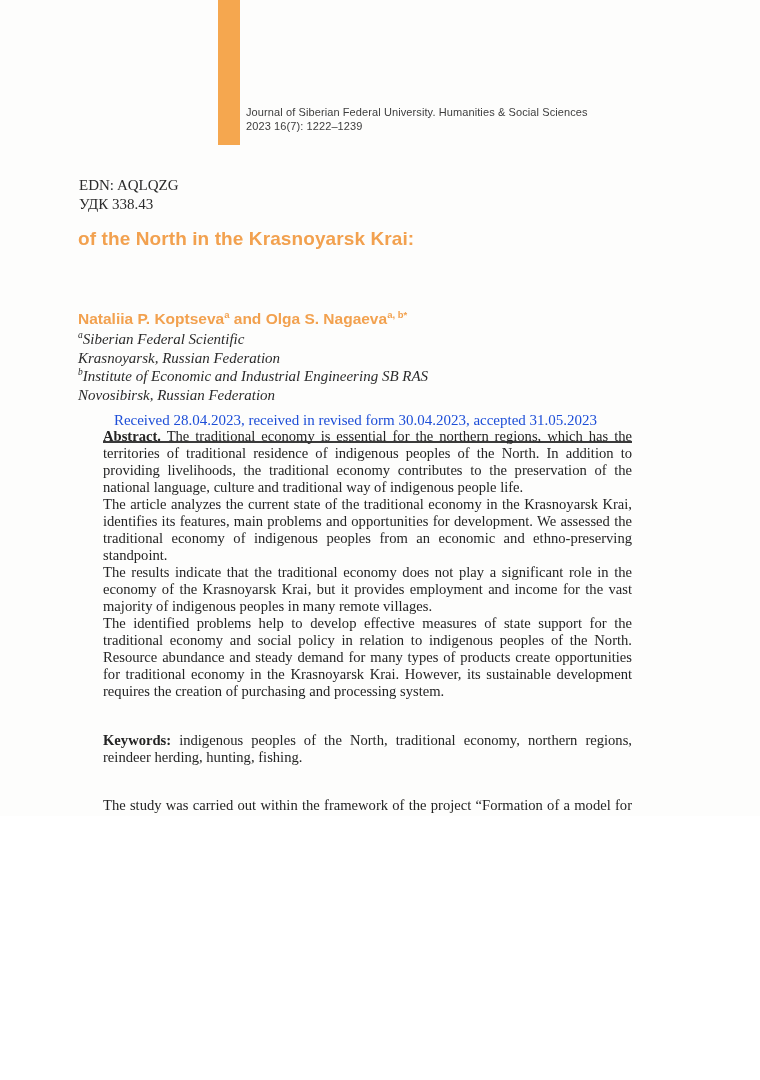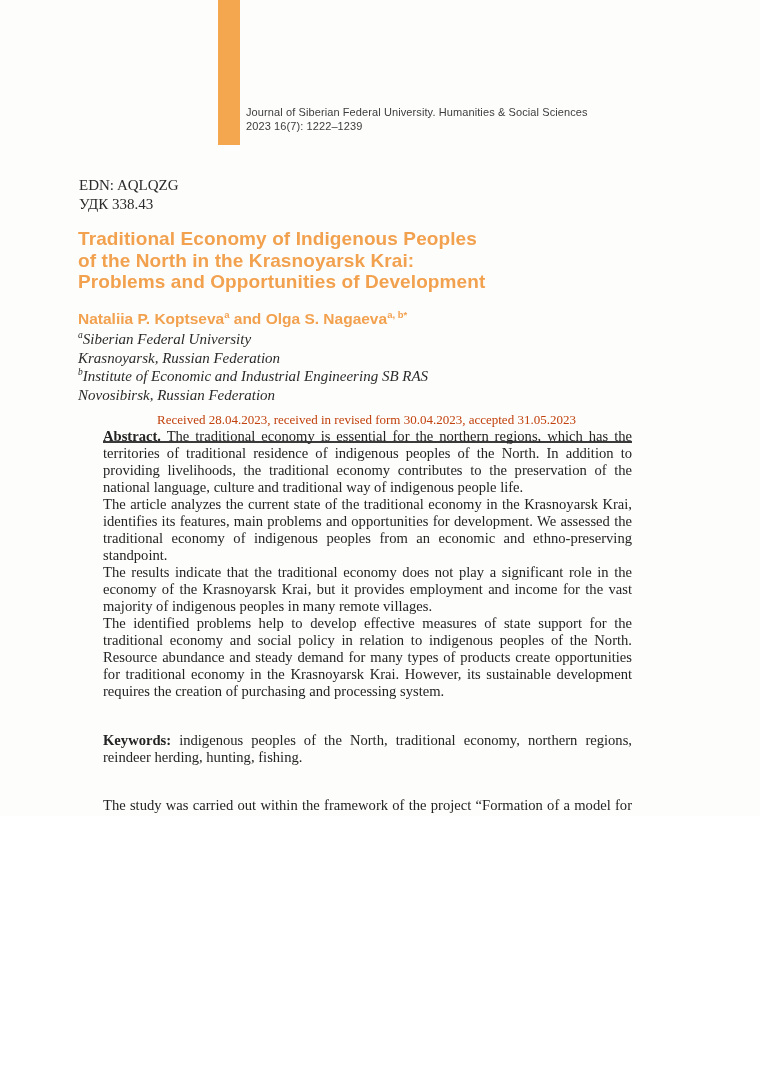--- a/index.html
+++ b/index.html
@@ -80,25 +80,25 @@
     color: #2b2b2b;
   }
   .affiliations sup {
     font-size: 9.5px;
     line-height: 0;
   }
 
   
   .received-line {
     position: absolute;
-    left: 102px; top: 412px;
+    left: 91px; top: 412px;
     width: 529px;
     text-align: center;
-    font-size: 13px;
-    color: #c2410c;
+    font-size: 15px;
+    color: #1d4ed8;
   }
 
   
   .abstract-rule {
     position: absolute;
     left: 103px; top: 441px;
     width: 529px; height: 2px;
     background: #3a3a3a;
   }
 
@@ -155,29 +155,27 @@
     <div>Journal of Siberian Federal University.  Humanities &amp; Social Sciences</div>
     <div>2023 16(7): 1222–1239</div>
   </div>
 
   <div class="ids-block">
     <div>EDN: AQLQZG</div>
     <div>УДК 338.43</div>
   </div>
 
   <h1 class="article-title">
-    <div>Traditional Economy of Indigenous Peoples</div>
     <div>of the North in the Krasnoyarsk Krai:</div>
-    <div>Problems and Opportunities of Development</div>
   </h1>
 
   <div class="authors-line"><span>Nataliia P. Koptseva</span><sup>a</sup><span> and </span><span>Olga S. Nagaeva</span><sup>a, b*</sup></div>
 
   <div class="affiliations">
-    <div><sup>a</sup><span>Siberian Federal University</span></div>
+    <div><sup>a</sup><span>Siberian Federal Scientific</span></div>
     <div><span>Krasnoyarsk, Russian Federation</span></div>
     <div><sup>b</sup><span>Institute of Economic and Industrial Engineering SB RAS</span></div>
     <div><span>Novosibirsk, Russian Federation</span></div>
   </div>
 
   <div class="received-line">Received 28.04.2023, received in revised form 30.04.2023, accepted 31.05.2023</div>
 
   <div class="abstract-rule"></div>
   <div class="body-text abstract-block">
     <p><strong>Abstract.</strong> <span>The traditional economy is essential for the northern regions, which has the territories of traditional residence of indigenous peoples of the North. In addition to providing livelihoods, the traditional economy contributes to the preservation of the national language, culture and traditional way of indigenous people life.</span></p>

